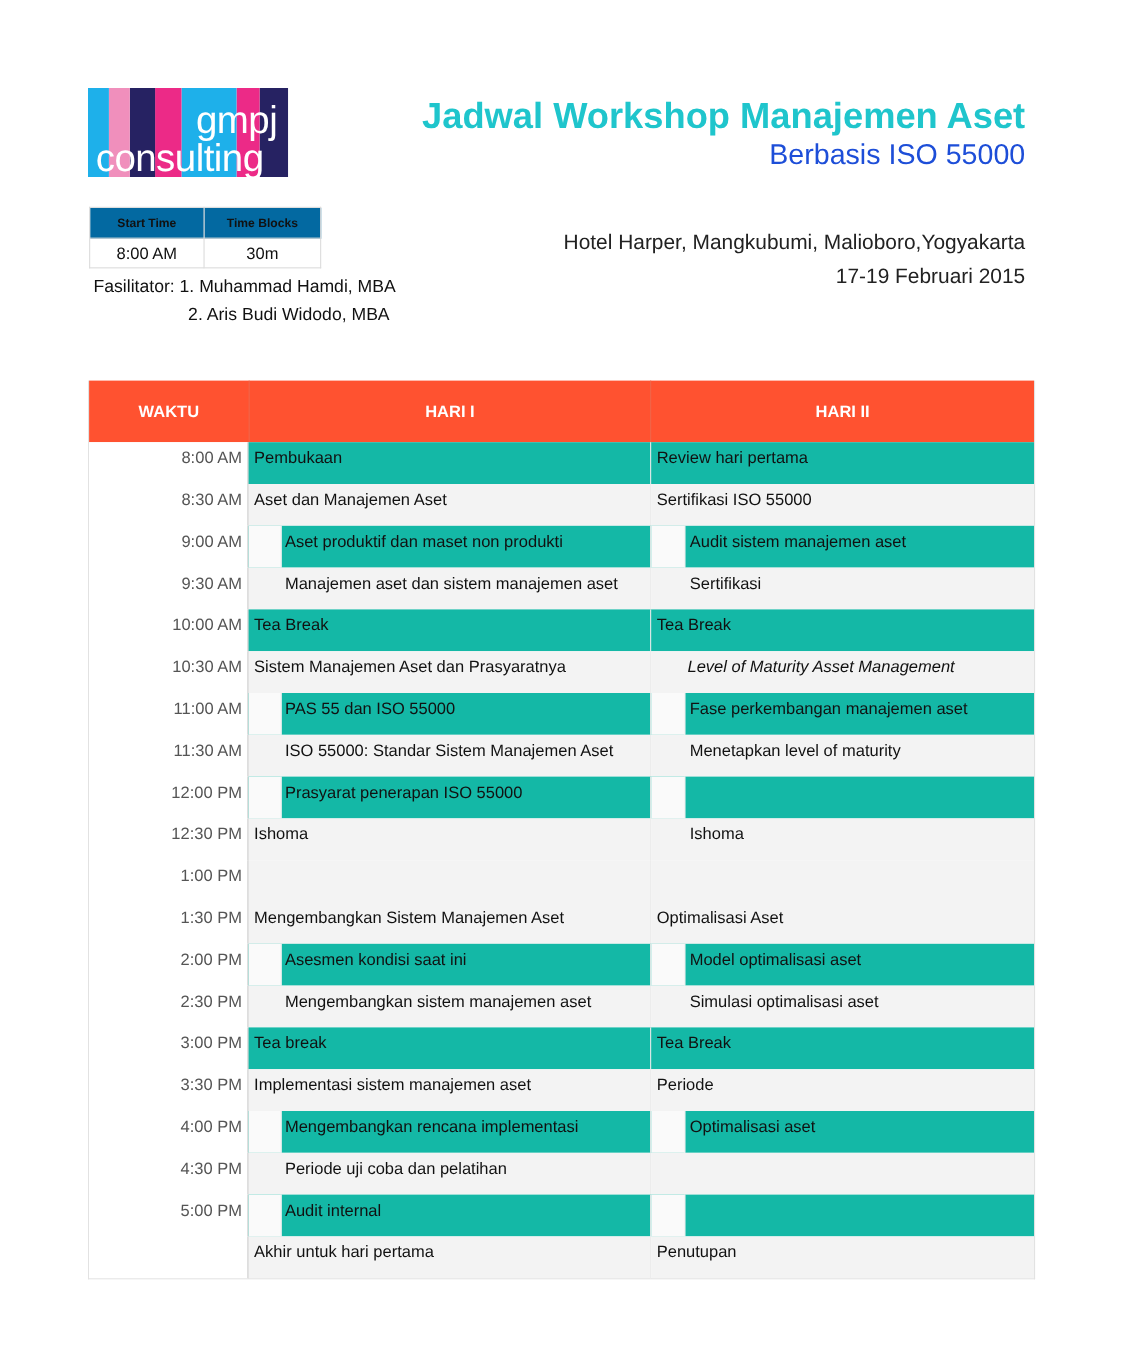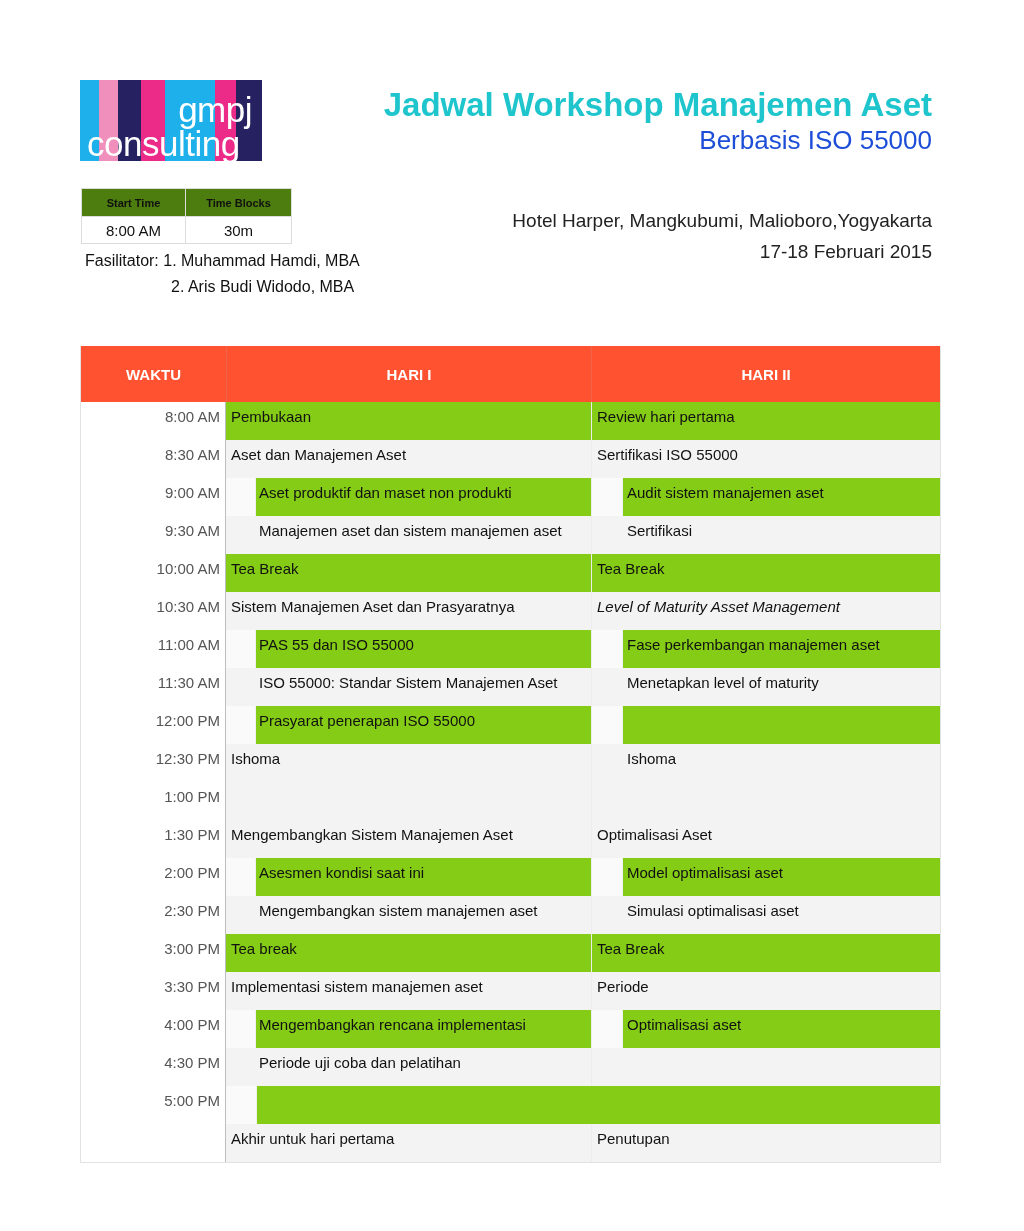--- a/index.html
+++ b/index.html
@@ -8,21 +8,21 @@
   
   .logo { position: absolute; left: 80px; top: 80px; width: 182px; height: 81px; overflow: hidden; }
   .logo .stripe { position: absolute; top: 0; height: 100%; }
   .logo .txt { position: absolute; color: #fff; font-family: "Liberation Sans", sans-serif; line-height: 1; letter-spacing: -0.5px; }
   .logo .t1 { right: 10px; top: 12px; font-size: 35px; }
   .logo .t2 { left: 7px; top: 46px; font-size: 35px; text-align: center; }
 
   
   .info { position: absolute; left: 81px; top: 188px; border-collapse: collapse; font-family: "Liberation Sans", sans-serif; }
   .info td { border: 1px solid #dcdcdc; text-align: center; padding: 0; }
-  .info .h td { height: 27px; font-size: 11px; font-weight: bold; background: #4d7c0f; }
+  .info .h td { height: 27px; font-size: 11px; font-weight: bold; background: #0369a1; }
   .info .v td { height: 26px; font-size: 15px; }
   .info .c1 { width: 103px; }
   .info .c2 { width: 105px; }
 
   .fasil { position: absolute; left: 85px; top: 248px; font-size: 16px; line-height: 26px; }
   .fasil .l2 { padding-left: 86px; }
 
   
   .title { position: absolute; right: 92px; top: 86px; font-size: 33px; font-weight: bold; color: #1fc5cc; white-space: nowrap; }
   .subtitle { position: absolute; right: 92px; top: 125px; font-size: 26px; color: #1d4ed8; white-space: nowrap; }
@@ -38,26 +38,26 @@
   .col-d2 { flex: 1; }
   .sched .hdr .col-d1 { border-left: 1px solid #f0654a; border-right: 1px solid #f0654a; }
 
   .row { height: 38px; display: flex; font-size: 15px; }
   .row .col-time { text-align: right; padding-right: 5px; box-sizing: border-box; color: #555; background: #fff; border-right: 1px solid #bdbdbd; line-height: 30px; }
   .row .cell { box-sizing: border-box; line-height: 30px; position: relative; }
   .row .col-d1 { border-right: 1px solid #ececec; }
   .row .cell span { display: block; padding-left: 5px; white-space: nowrap; }
   .row .cell.ind span { padding-left: 33px; }
   .row .col-d2.ind span { padding-left: 35px; }
-  .row.w .cell { background: #84cc16; }
+  .row.w .cell { background: #14b8a6; }
   .row.g .cell { background: #f3f3f3; }
   .row.w .cell.ind::before { content: ""; position: absolute; left: 0; top: 0; width: 29px; height: 100%; background: #fafafa; border-right: 1px solid #f0f0f0; }
   .row.w .col-d2.ind::before { width: 30px; }
   .row .cell.ind span { position: relative; }
-  .italic span { font-style: italic; }
+  .italic span { font-style: italic; margin-left: 28px; }
 </style>
 </head>
 <body>
 
 <div class="logo" id="logo">
     <div class="stripe" style="left: 156px; width: 26px; background: rgb(38, 34, 98);"></div>
     <div class="stripe" style="left: 135px; width: 21px; background: rgb(236, 42, 135);"></div>
     <div class="stripe" style="left: 85px; width: 50px; background: rgb(30, 176, 234);"></div>
     <div class="stripe" style="left: 61px; width: 24px; background: rgb(236, 42, 135);"></div>
     <div class="stripe" style="left: 38px; width: 23px; background: rgb(38, 34, 98);"></div>
@@ -81,21 +81,21 @@
   </table>
 
 <div class="fasil">
   <div>Fasilitator: 1. Muhammad Hamdi, MBA</div>
   <div class="l2">2. Aris Budi Widodo, MBA</div>
 </div>
 
 <div class="title">Jadwal Workshop Manajemen Aset</div>
 <div class="subtitle">Berbasis ISO 55000</div>
 <div class="venue">Hotel Harper, Mangkubumi, Malioboro,Yogyakarta</div>
-<div class="date">17-18 Februari 2015</div>
+<div class="date">17-19 Februari 2015</div>
 
 <div class="sched">
   <div class="hdr">
     <div class="col-time">WAKTU</div>
     <div class="col-d1">HARI I</div>
     <div class="col-d2">HARI II</div>
   </div>
   <div id="rows">
       <div class="row w">
         <div class="col-time">8:00 AM</div>
@@ -254,20 +254,23 @@
         <div class="col-time">4:30 PM</div>
         <div class="cell col-d1 ind">
           <span>Periode uji coba dan pelatihan</span>
         </div>
         <div class="cell col-d2">
           <span></span>
         </div>
       </div>
       <div class="row w">
         <div class="col-time">5:00 PM</div>
+        <div class="cell col-d1 ind">
+          <span>Audit internal</span>
+        </div>
         <div class="cell col-d2 ind">
           <span></span>
         </div>
       </div>
       <div class="row g">
         <div class="col-time"></div>
         <div class="cell col-d1">
           <span>Akhir untuk hari pertama</span>
         </div>
         <div class="cell col-d2">

